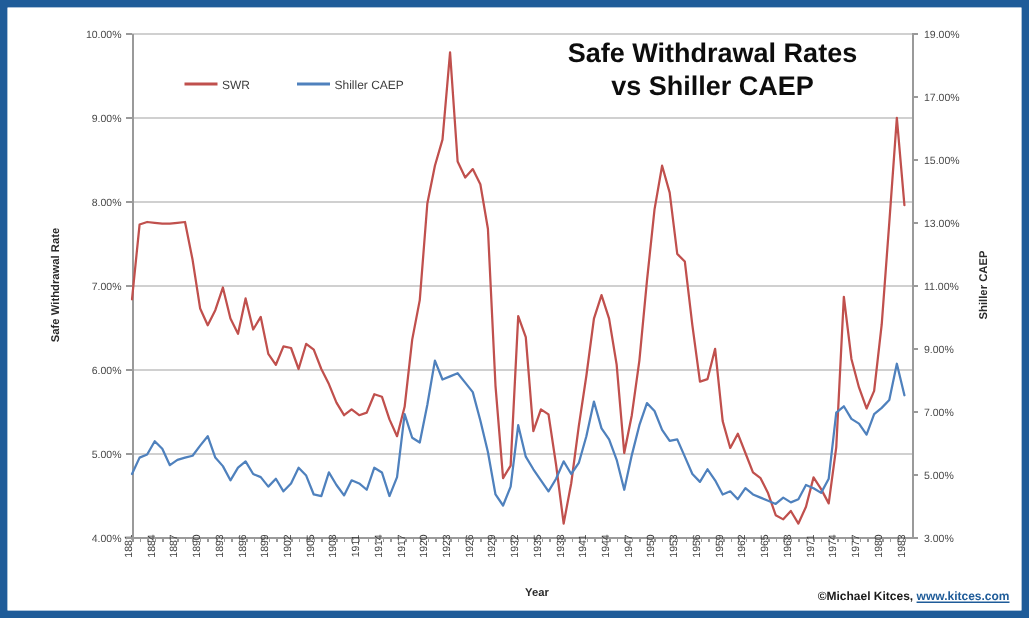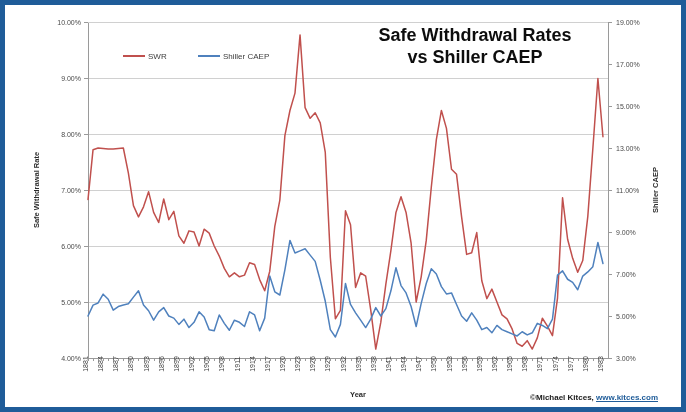--- a/index.html
+++ b/index.html
@@ -82,21 +82,21 @@
     fill: #3c3c3c;
   }
   .series-line {
     fill: none;
     stroke-width: 1.5;
     stroke-linejoin: round;
     stroke-linecap: round;
   }
   .credit {
     position: absolute;
-    right: 23px;
+    right: 8px;
     bottom: 5px;
     font-family: "Liberation Sans", sans-serif;
     font-size: 8px;
     font-weight: bold;
     color: #1a1a1a;
     white-space: nowrap;
   }
   .credit a, .credit .url {
     color: #1F5C99;
     text-decoration: underline;

